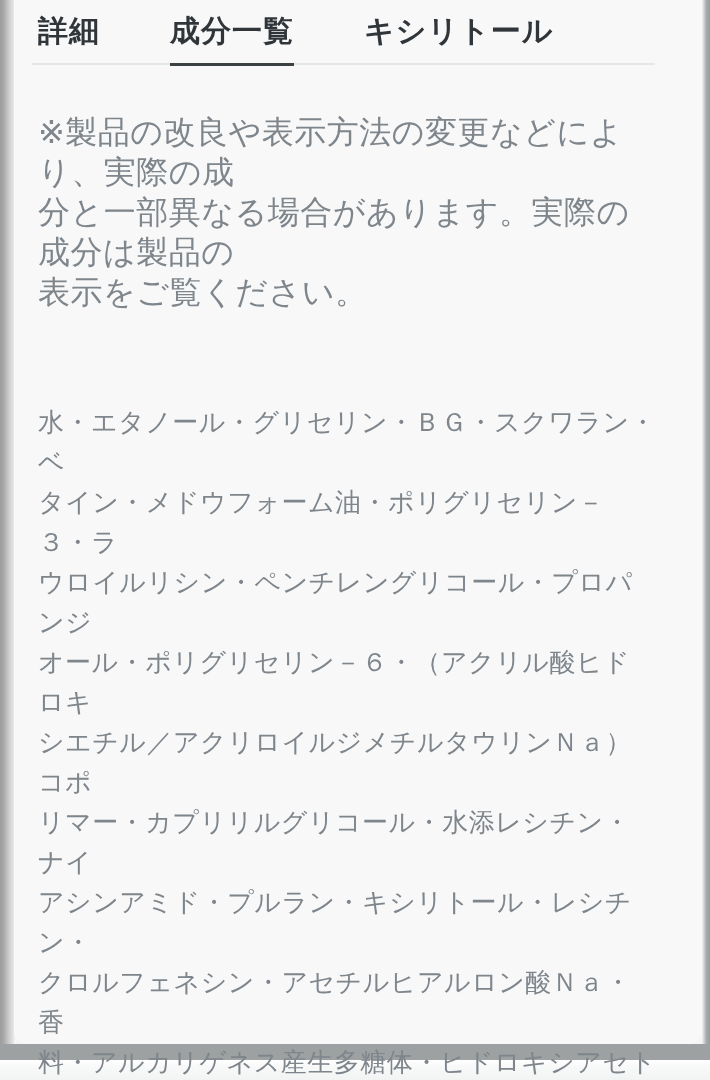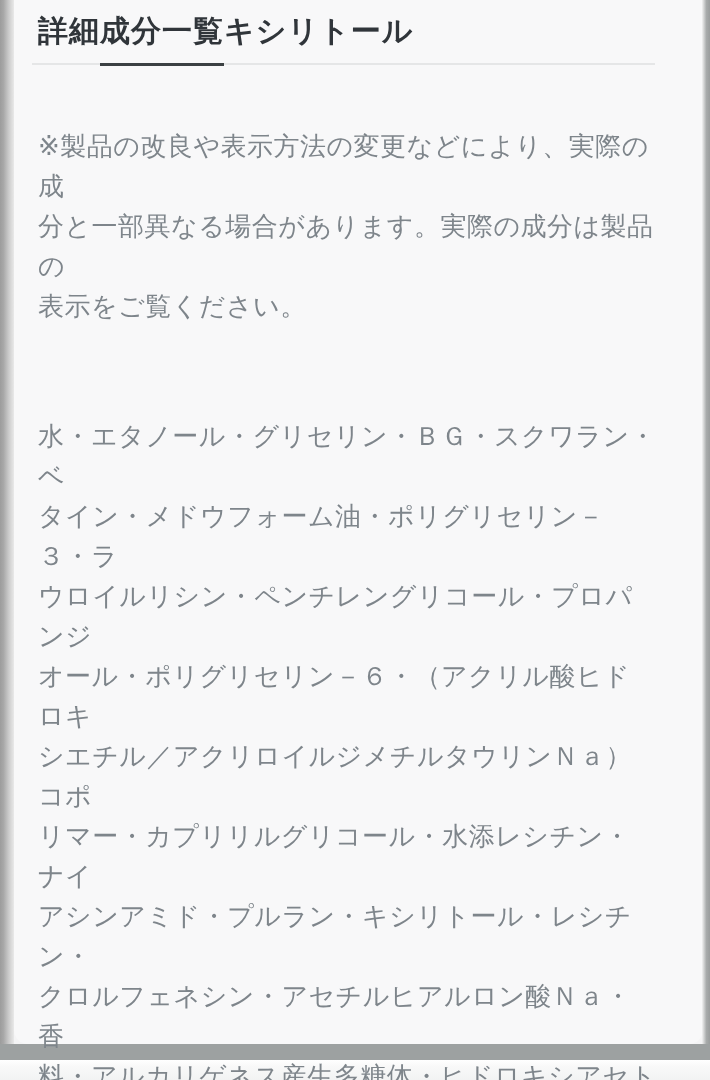--- a/index.html
+++ b/index.html
@@ -63,20 +63,21 @@
     height: 20px;
     background: linear-gradient(to bottom, #ffffff 0%, #f9f9f9 30%, #f2f3f3 100%);
     z-index: 0;
   }
 
   
   .tabs {
     position: relative;
     height: 66px;
     display: flex;
+    gap: 70px;
     padding-left: 24px; 
   }
   .tabs::after {          
     content: '';
     position: absolute;
     left: 18px;
     right: 48px;
     top: 63px;
     height: 2px;
     background: #e5e6e7;
@@ -102,22 +103,22 @@
     height: 3px;
     background: #3b4043;
   }
 
   
   .content {
     padding-left: 24px;
     padding-right: 46px;
   }
   .disclaimer {
-    margin-top: 60px;
-    font-size: 26px;
+    margin-top: 46px;
+    font-size: 32px;
     line-height: 40px;
     letter-spacing: 0.5px;
     color: #7e858b;
     white-space: pre-line;
   }
   .ingredients {
     margin-top: 90px;
     font-size: 26px;
     line-height: 40px;
     letter-spacing: 0.5px;

